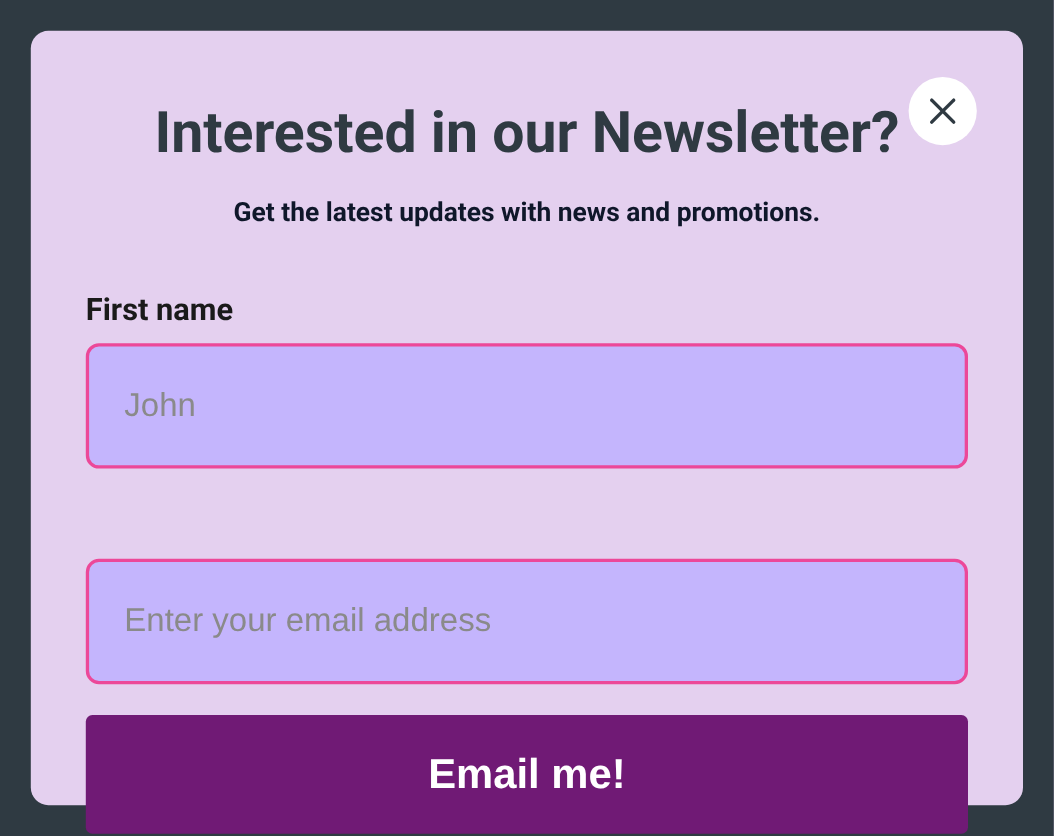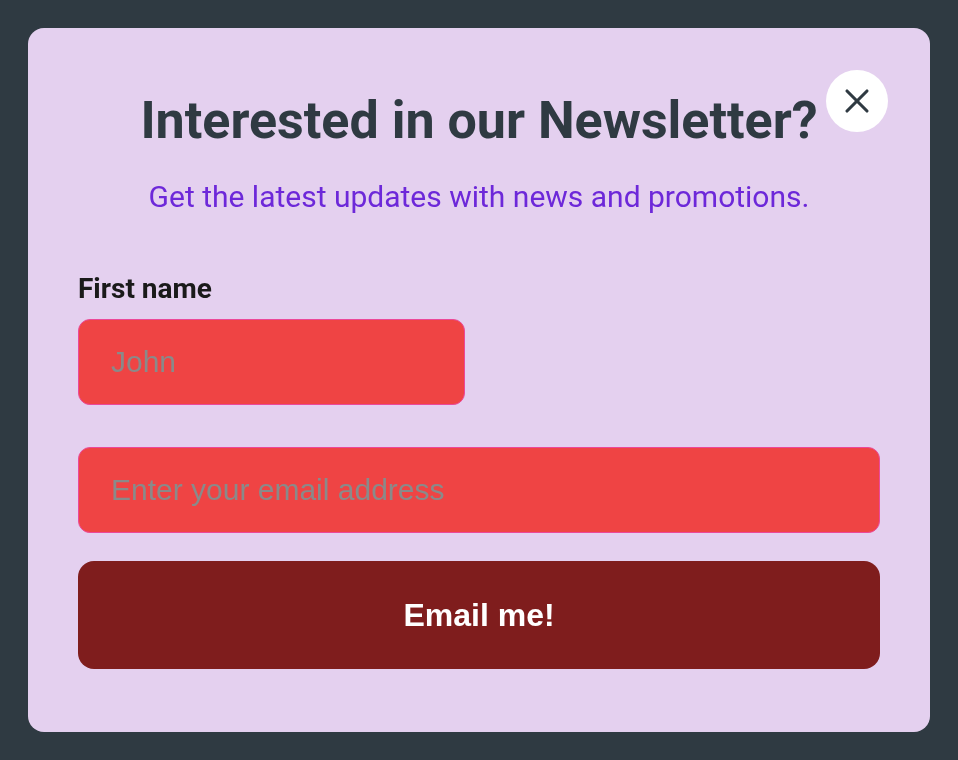--- a/index.html
+++ b/index.html
@@ -43,71 +43,72 @@
     }
     .heading {
       font-size: 52px;
       font-weight: 700;
       color: #2f3a42;
       text-align: center;
       margin-top: 6px;
       margin-bottom: 28px;
     }
     .subheading {
-      font-size: 30px;
-      font-weight: 400;
-      color: #6d28d9;
+      font-size: 24px;
+      font-weight: 700;
+      color: #0f172a;
       text-align: center;
       margin-bottom: 58px;
     }
     .name-row {
       display: flex;
-      gap: 28px;
+      gap: 40px;
       margin-bottom: 42px;
+      flex-direction: column;
     }
     .field {
       flex: 1;
       display: flex;
       flex-direction: column;
     }
     .field-label {
       font-size: 28px;
       font-weight: 700;
       color: #1a1a1a;
       margin-bottom: 14px;
     }
     .text-input {
       width: 100%;
-      height: 86px;
-      background: #ef4444;
-      border: 1px solid #ec4899;
+      height: 114px;
+      background: #c4b5fd;
+      border: 3px solid #ec4899;
       border-radius: 12px;
       padding: 0 32px;
       font-size: 30px;
       color: #2f3a42;
       outline: none;
     }
     .text-input::placeholder {
       color: #8a8a8a;
     }
     .email-field {
       margin-bottom: 28px;
       align-items: center;
     }
     .email-field .text-input {
       width: 100%;
     }
     .submit-btn {
       width: 100%;
       height: 108px;
-      background: #7f1d1d;
+      background: #701a75;
       color: #ffffff;
       border: none;
-      border-radius: 16px;
-      font-size: 32px;
+      border-radius: 6px;
+      font-size: 38px;
       font-weight: 700;
       cursor: pointer;
     }
   </style>
 </head>
 <body>
 
 <div class="modal">
 
   <button class="close-btn">

